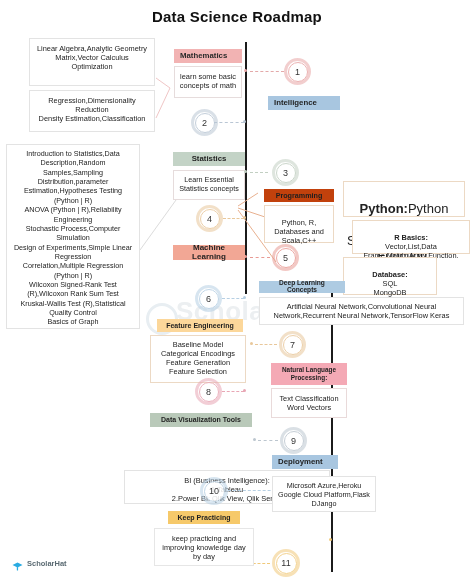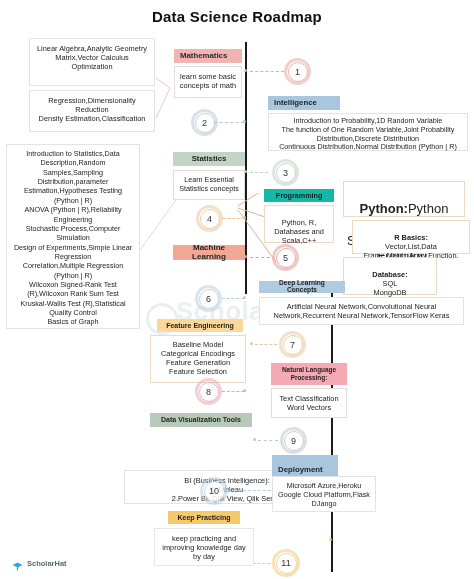--- a/index.html
+++ b/index.html
@@ -127,24 +127,20 @@
   <div class="dot" style="left:244px;top:69px;background:#e8a6a6;"></div>
   <div class="circ" style="left:284px;top:58px;width:27px;height:27px;color:#e8a6a6;">
     <span class="ring"></span>
     <span class="ring2"></span>
     <span class="num">1</span>
   </div>
 
   <div class="abs chip" style="left:268px;top:96px;width:72px;height:14px;background:#a8c6e0;font-size:7.8px;color:#1f1f1f;">
     <span>Intelligence</span>
   </div>
-  <div class="abs card thin" style="left:268px;top:113px;width:200px;height:38px;font-size:7.2px;padding-top:3px;white-space:pre-line;">Introduction to Probability,1D Random Variable
-The function of One Random Variable,Joint Probability
-Distribution,Discrete Distribution
-Continuous Distribution,Normal Distribution (Python | R)</div>
 
   <div class="hline" style="left:214px;top:122px;width:30px;border-top:1px dashed #b9c6d4;"></div>
   <div class="dot" style="left:243px;top:120px;background:#b9c6d4;"></div>
   <div class="circ" style="left:191px;top:109px;width:27px;height:27px;color:#b9c6d4;">
     <span class="ring"></span>
     <span class="ring2"></span>
     <span class="num">2</span>
   </div>
 
   <div class="abs card thin" style="left:6px;top:144px;width:134px;height:185px;font-size:7.2px;padding-top:4px;white-space:pre-line;line-height:1.30;">Introduction to Statistics,Data
@@ -182,21 +178,21 @@
   </div>
 
   <div class="hline" style="left:223px;top:218px;width:21px;border-top:1px dashed #e8c79a;"></div>
   <div class="dot" style="left:243px;top:216px;background:#e8c79a;"></div>
   <div class="circ" style="left:196px;top:205px;width:27px;height:27px;color:#e8c79a;">
     <span class="ring"></span>
     <span class="ring2"></span>
     <span class="num">4</span>
   </div>
 
-  <div class="abs chip center" style="left:264px;top:189px;width:70px;height:13px;background:#14b8a6;font-size:7.2px;color:#1f1f1f;">
+  <div class="abs chip center" style="left:264px;top:189px;width:70px;height:13px;background:#c2410c;font-size:7.2px;color:#1f1f1f;">
     <span>Programming</span>
   </div>
   <div class="abs card" style="left:264px;top:205px;width:70px;height:38px;font-size:7.4px;padding-top:12px;white-space:pre-line;border-color:#ecd9c4;">Python, R,
 Databases and
 Scala,C++</div>
 
   <div class="abs card" style="left:343px;top:181px;width:122px;height:36px;font-size:13px;padding-top:3px;border-color:#ecd9c4;white-space:pre-line;">
     <b>Python:</b><span>Python Basics,List
 Set,Tuples,Dictionary
 Function.</span>
@@ -285,21 +281,21 @@
 2.Power BI: Qlik View, Qlik Sense</div>
 
   <div class="hline" style="left:228px;top:490px;width:102px;border-top:1px dashed #b6cfe3;"></div>
   <div class="dot" style="left:329px;top:488px;background:#b6cfe3;"></div>
   <div class="circ" style="left:200px;top:477px;width:28px;height:28px;color:#b6cfe3;">
     <span class="ring"></span>
     <span class="ring2"></span>
     <span class="num">10</span>
   </div>
 
-  <div class="abs chip" style="left:272px;top:455px;width:66px;height:30px;background:#a8c6e0;font-size:7.8px;color:#1f1f1f;">
+  <div class="abs chip" style="left:272px;top:455px;width:66px;height:14px;background:#a8c6e0;font-size:7.8px;color:#1f1f1f;">
     <span>Deployment</span>
   </div>
   <div class="abs card thin" style="left:272px;top:476px;width:104px;height:36px;font-size:7.2px;padding-top:5px;white-space:pre-line;">Microsoft Azure,Heroku
 Google Cloud Platform,Flask
 DJango</div>
 
   <div class="hline" style="left:248px;top:563px;width:22px;border-top:1px dashed #f0c97a;"></div>
   <div class="dot" style="left:329px;top:538px;background:#f0c97a;"></div>
   <div class="circ" style="left:272px;top:549px;width:28px;height:28px;color:#f0c97a;">
     <span class="ring"></span>

